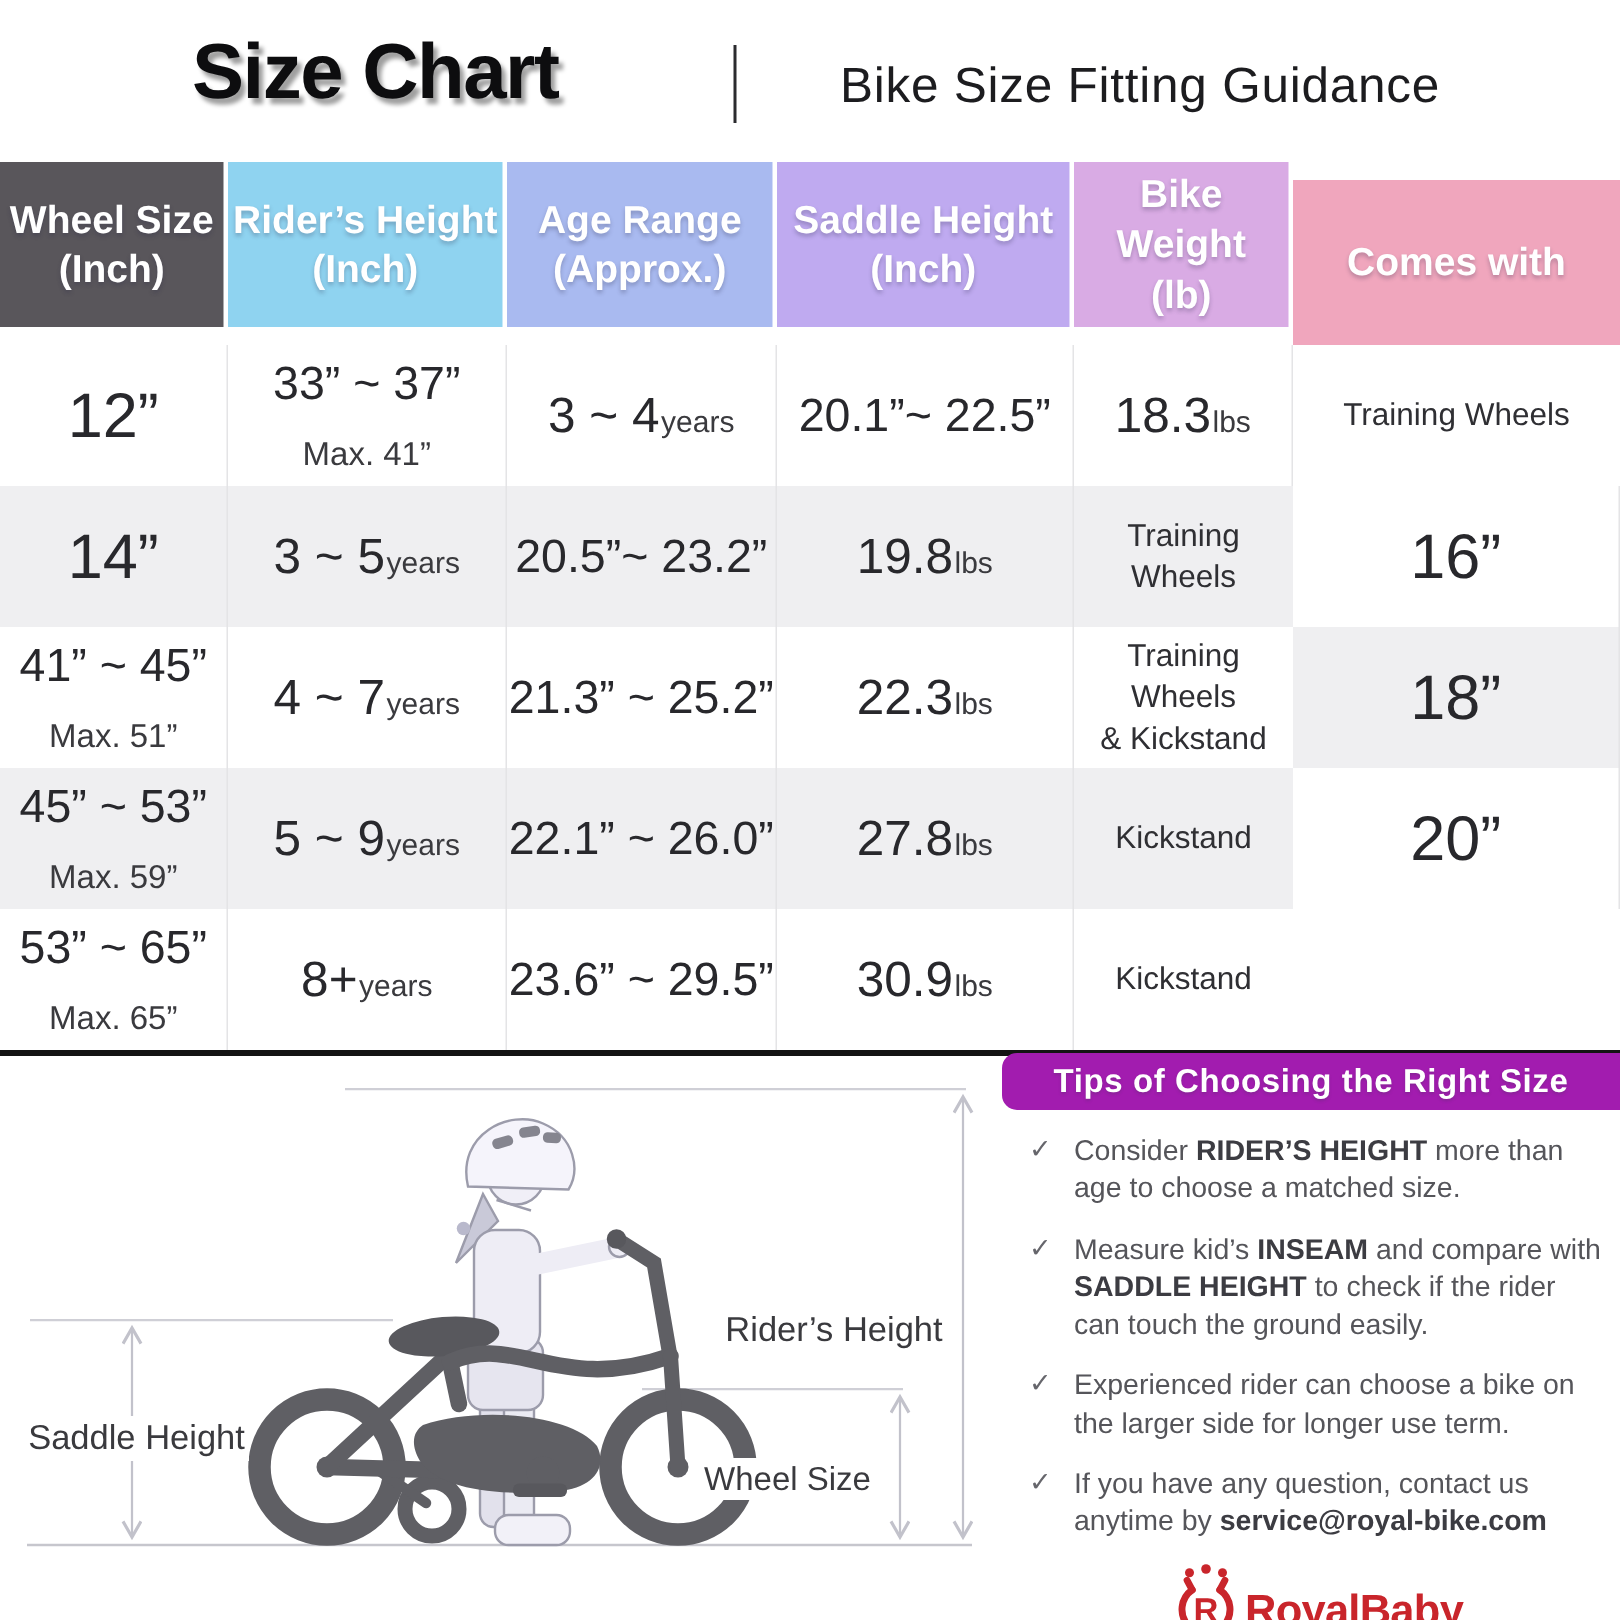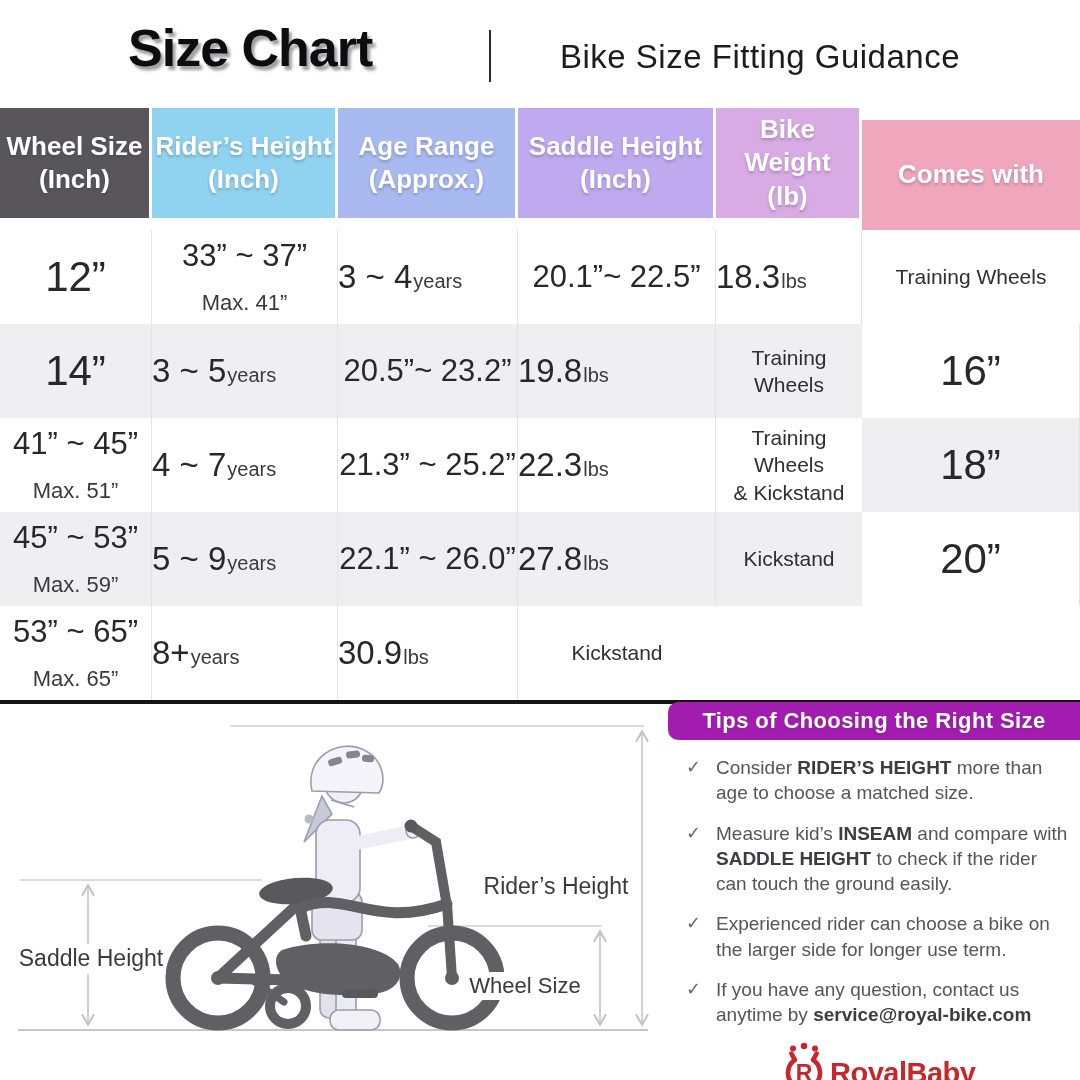--- a/index.html
+++ b/index.html
@@ -15,21 +15,21 @@
   
   .size-table{position:absolute;left:0;top:108px;width:1080px;display:grid;
               grid-template-columns:152px 186px 180px 198px 146px 218px;
               border-bottom:4px solid #141414;}
   .hcell{height:110px;display:flex;flex-direction:column;align-items:center;justify-content:center;
          color:#fff;font-size:26px;font-weight:700;line-height:1.28;text-align:center;
          text-shadow:0 2px 3px rgba(40,40,70,0.28);border-right:3px solid #fff;box-sizing:border-box;}
   .hcell:nth-child(6){border-right:none;margin-top:12px;}
   .hc0{background:#59565b;} .hc1{background:#8fd3f0;} .hc2{background:#a9baf0;}
   .hc3{background:#bfaaf0;} .hc4{background:#d9abe4;} .hc5{background:#f0a6bd;}
-  .cell{height:94px;display:flex;flex-direction:column;justify-content:center;
+  .cell{height:94px;display:flex;flex-direction:column;align-items:center;justify-content:center;
         border-right:1px solid #e4e4e6;box-sizing:border-box;background:#fff;text-align:center;}
   .cell.last{border-right:none;}
   .cell.alt{background:#efeff1;}
   .v-wheel{font-size:42px;color:#28282c;}
   .v-main{font-size:31px;color:#28282c;}
   .v-sub{font-size:22px;color:#3a3a3e;margin-top:16px;}
   .v-pair{display:flex;align-items:baseline;gap:1px;}
   .v-big{font-size:33px;color:#28282c;}
   .v-unit{font-size:20px;color:#3a3a3e;}
   .v-comes{font-size:21px;color:#2f2f33;line-height:1.3;}
@@ -194,20 +194,23 @@
       </div>
     <div class="cell">
         <span class="v-main">53” ~ 65”</span>
         <span class="v-sub">Max. 65”</span>
       </div>
     <div class="cell">
         <span class="v-pair">
           <span class="v-big">8+</span>
           <span class="v-unit">years</span>
         </span>
+      </div>
+    <div class="cell">
+        <span class="v-main">23.6” ~ 29.5”</span>
       </div>
     <div class="cell">
         <span class="v-pair">
           <span class="v-big">30.9</span>
           <span class="v-unit">lbs</span>
         </span>
       </div>
     <div class="cell last">
         <span class="v-comes">Kickstand</span>
         <span class="v-comes"></span>

